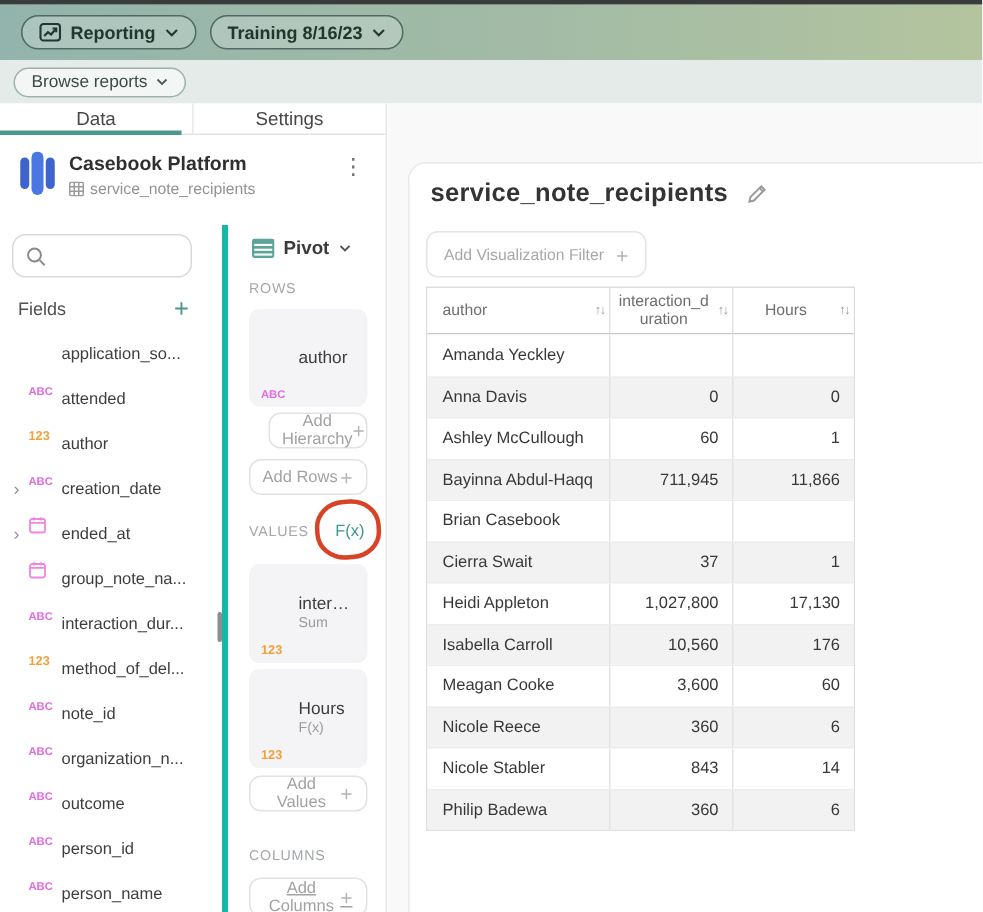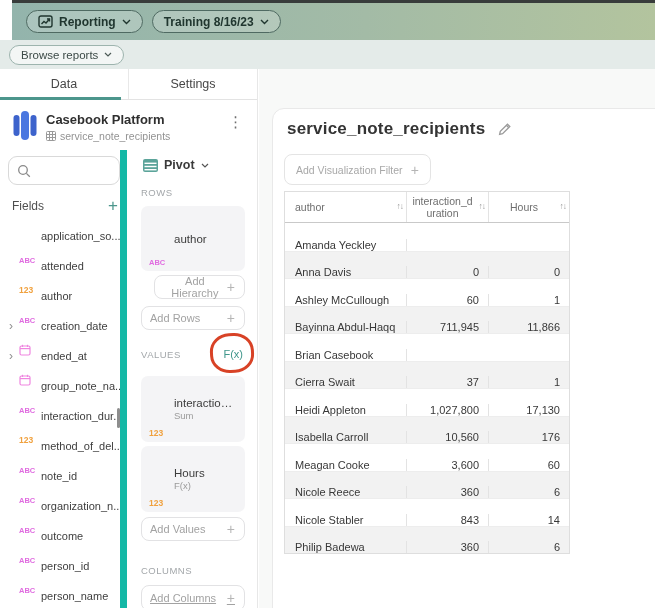--- a/index.html
+++ b/index.html
@@ -1,53 +1,53 @@
 <!DOCTYPE html>
 <html><head>
 <meta charset="utf-8">
 <style>
   * { margin:0; padding:0; box-sizing:border-box; }
   html,body { background:#fff; }
   .screen{ position:relative; width:655px; height:608px; overflow:hidden;
            font-family:"Liberation Sans", sans-serif; background:#fff; color:#3a3a3a; }
 
   
-  .topbar{ position:absolute; left:12px; top:0; right:0; height:40px;
+  .topbar{ position:absolute; left:0; top:0; right:0; height:40px;
            background:linear-gradient(90deg,#93b4ac 0%,#a3bba6 55%,#b3c49e 100%);
            border-top:3px solid #383c3b; display:flex; align-items:center; gap:9px; padding-left:14px; }
   .pill{ display:inline-flex; align-items:center; gap:6px; height:23px; padding:0 11px;
          border:1.5px solid #4f6a62; border-radius:12px; background:rgba(255,255,255,0.22);
          font-size:12px; font-weight:bold; color:#20362f; cursor:pointer; }
   .browsebar{ position:absolute; left:0; top:40px; right:0; height:29px; background:#e4ebe9;
               display:flex; align-items:center; padding-left:9px; }
   .pill.light{ height:20px; border:1px solid #9db4ae; background:rgba(255,255,255,0.55);
                font-weight:normal; font-size:11.5px; color:#3c4a47; border-radius:10px; }
   .chev-down{ display:inline-block; }
 
   
   .sidebar{ position:absolute; left:0; top:69px; width:258px; bottom:0; background:#fff;
             border-right:1px solid #e7e7e7; }
-  .tabs{ position:relative; height:31px; display:flex; border-bottom:1px solid #e3e3e3; }
+  .tabs{ position:relative; height:21px; display:flex; border-bottom:1px solid #e3e3e3; }
   .tab{ flex:1; display:flex; align-items:center; justify-content:center; font-size:12.5px;
         color:#474747; cursor:pointer; }
   .tab:first-child{ border-right:1px solid #e8e8e8; }
   .tab-underline{ position:absolute; left:0; bottom:-1px; width:121px; height:3px; background:#4c968c; }
 
   .source{ position:relative; height:51px; display:flex; align-items:center; padding:0 12px 0 13px; }
   .db-icon{ flex:0 0 auto; }
   .source-txt{ margin-left:9px; }
   .source-name{ font-size:13px; font-weight:bold; color:#2f2f2f; }
   .source-table{ display:flex; align-items:center; gap:4px; margin-top:2px;
                  font-size:10.5px; color:#939393; }
   .kebab{ position:absolute; right:14px; top:14px; font-size:15px; color:#6f6f6f;
           letter-spacing:0; cursor:pointer; line-height:1; }
 
   .cols{ position:absolute; left:0; top:81px; right:0; bottom:0; display:flex; }
-  .fields-col{ width:127px; border-right:7px solid #14b8a6; position:relative;
-               padding:6px 0 0 8px; overflow:hidden; }
+  .fields-col{ width:152px; border-right:4px solid #14b8a6; position:relative;
+               padding:6px 20px 0 8px; overflow:hidden; }
   .searchbox{ height:29px; border:1px solid #d9d9d9; border-radius:9px; background:#fff;
               display:flex; align-items:center; padding-left:8px; }
   .fields-head{ display:flex; align-items:center; justify-content:space-between;
                 margin-top:12px; padding:0 2px 0 4px; }
   .fields-title{ font-size:12px; color:#4f4f4f; }
   .plus-teal{ color:#4c968c; font-size:17px; font-weight:normal; cursor:pointer; line-height:1; }
   .fields-list{ margin-top:7px; }
   .field-item{ height:30px; display:flex; align-items:center; cursor:pointer; }
   .chev{ width:11px; flex:0 0 auto; font-size:12px; color:#8f8f8f; line-height:1; padding-left:1px; }
   .badge{ flex:0 0 auto; width:20px; font-weight:bold; font-size:7.5px; letter-spacing:0;margin-top:48px; }
@@ -108,21 +108,21 @@
   .tablewrap{ position:absolute; left:11px; top:82px; width:286px; border:1px solid #dedede; }
   .thead{ display:flex; height:31px; border-bottom:1px solid #c9c9c9; background:#fff; }
   .th{ position:relative; display:flex; align-items:center; justify-content:center;
        font-size:10.5px; color:#6e6e6e; line-height:1.15; text-align:center;
        border-right:1px solid #e3e3e3; padding:0 14px 0 4px; }
   .th.left{ justify-content:flex-start; padding-left:10px; }
   .th .wrap{ word-break:break-all; }
   .sort{ position:absolute; right:3px; top:50%; transform:translateY(-50%);
          font-size:8.5px; letter-spacing:-1px; color:#9b9b9b; cursor:pointer; }
   .c0{ width:122px; } .c1{ width:82px; } .c2{ width:80px; border-right:none !important; }
-  .trow{ display:flex; height:27.5px; background:#fff; border-top:1px solid #ededed;align-items:flex-end; }
+  .trow{ display:flex; height:27.5px; background:#fff; border-top:1px solid #ededed; }
   .trow:first-child{ border-top:none; }
   .trow:nth-child(even){ background:#f2f2f2; }
   .td{ display:flex; align-items:center; font-size:11px; color:#383838;
        border-right:1px solid #e3e3e3; overflow:hidden; white-space:nowrap; }
   .td.name{ padding-left:10px; }
   .td.num{ justify-content:flex-end; padding-right:9px; }
 
   svg{ display:block; }
 </style>
 </head>

